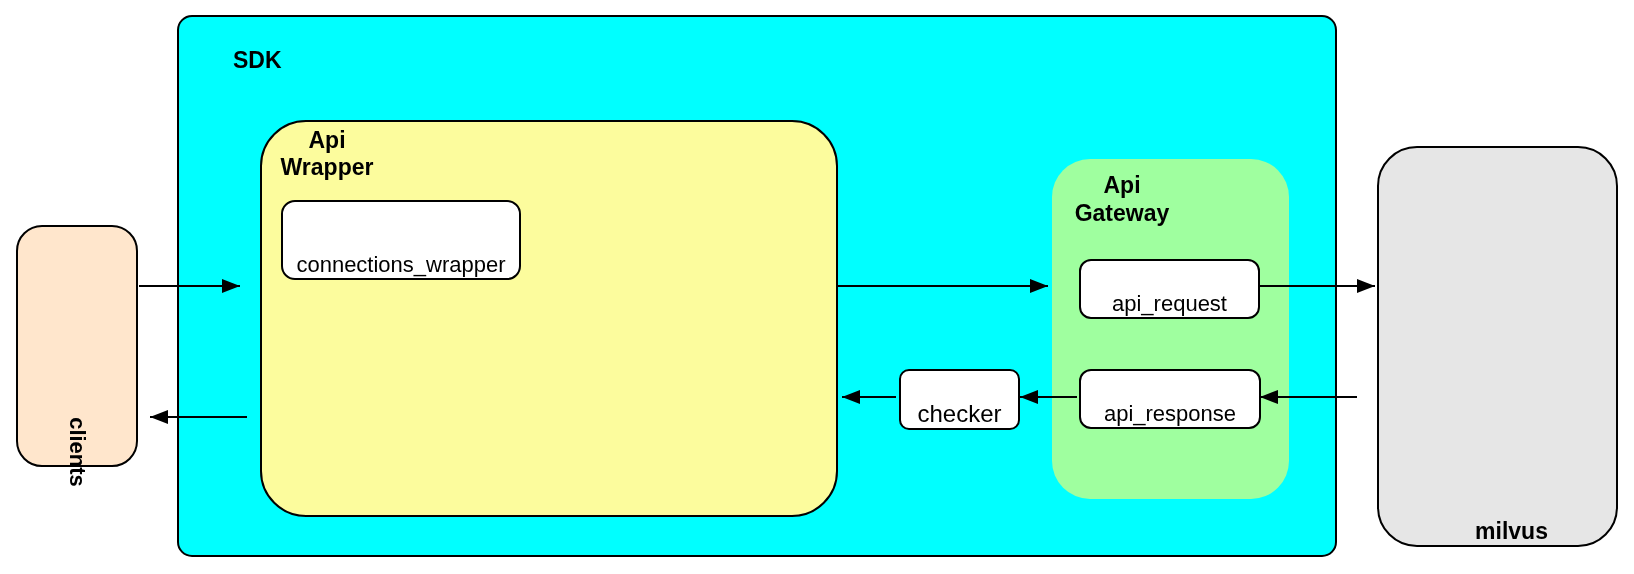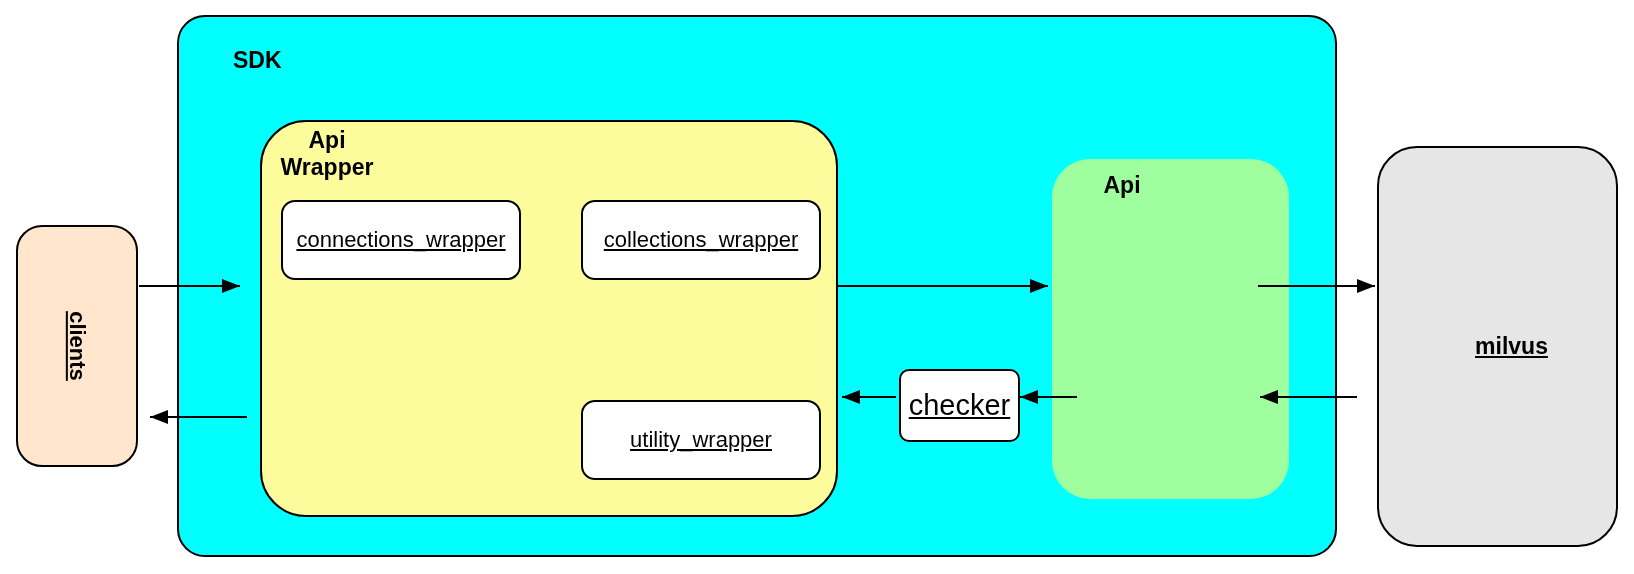--- a/index.html
+++ b/index.html
@@ -7,39 +7,39 @@
   #canvas {
     position: relative;
     width: 1634px;
     height: 574px;
     background: var(--canvas-bg, #ffffff);
     overflow: hidden;
     color: var(--text, #000000);
   }
   .abs { position: absolute; }
   .bordered { border: 2px solid var(--stroke, #000000); }
-  .center { display: flex; align-items: center; justify-content: center; text-decoration: underline; }
+  .center { display: flex; align-items: flex-end; justify-content: center; }
 
   
   #clients {
     left: 16px; top: 225px; width: 122px; height: 242px;
     border-radius: 26px;
     background: var(--clients-fill, #FFE6CC);
   }
   #clients .vlabel {
     transform: rotate(90deg);
     font-weight: bold;
     font-size: 22px;
     white-space: nowrap;
   }
 
   
   #sdk {
     left: 177px; top: 15px; width: 1160px; height: 542px;
-    border-radius: 28px;
+    border-radius: 15px;
     background: var(--sdk-fill, #00FFFF);
     padding-left: 20px;
   }
   #sdk-label {
     position: absolute; left: 54px; top: 30px;
     font-weight: bold; font-size: 23px;
   }
 
   
   #api-wrapper {
@@ -62,24 +62,24 @@
   }
   #m-connections { left: 19px;  top: 78px; }
   #m-collections { left: 319px; top: 78px; }
   #m-schema      { left: 19px;  top: 178px; }
   #m-partition   { left: 319px; top: 178px; }
   #m-index       { left: 19px;  top: 278px; }
   #m-utility     { left: 319px; top: 278px; }
 
   
   #checker {
-    left: 720px; top: 352px; width: 121px; height: 73px;
+    left: 720px; top: 352px; width: 121px; height: 61px;
     border-radius: 10px;
     background: var(--module-fill, #ffffff);
-    font-size: 29px;
+    font-size: 24px;
   }
 
   
   #api-gateway {
     left: 873px; top: 142px; width: 237px; height: 340px;
     border-radius: 38px;
     background: var(--gateway-fill, #9FFF9F);
   }
   #api-gateway-label {
     position: absolute; left: 0; top: 12px; width: 140px;
@@ -118,35 +118,36 @@
     <span id="sdk-label">SDK</span>
 
     <div id="api-wrapper" class="abs bordered">
       <div id="api-wrapper-label">
         <span style="display:block">Api</span>
         <span style="display:block">Wrapper</span>
       </div>
       <div id="m-connections" class="module center">
         <span>connections_wrapper</span>
       </div>
-      <div id="m-collections" class="module center">
-        <span>collections_wrapper</span>
-      </div>
-      <div id="m-utility" class="module center">
-        <span>utility_wrapper</span>
-      </div>
     </div>
 
     <div id="checker" class="abs bordered center">
       <span>checker</span>
     </div>
 
     <div id="api-gateway" class="abs">
       <div id="api-gateway-label">
         <span style="display:block">Api</span>
+        <span style="display:block">Gateway</span>
+      </div>
+      <div id="api-request" class="module center abs">
+        <span>api_request</span>
+      </div>
+      <div id="api-response" class="module center abs">
+        <span>api_response</span>
       </div>
     </div>
   </div>
 
   <div id="milvus" class="abs bordered center">
     <span>milvus</span>
   </div>
 
   <svg id="arrows" xmlns="http://www.w3.org/2000/svg" width="1634" height="574" viewBox="0 0 1634 574">
     <defs>

